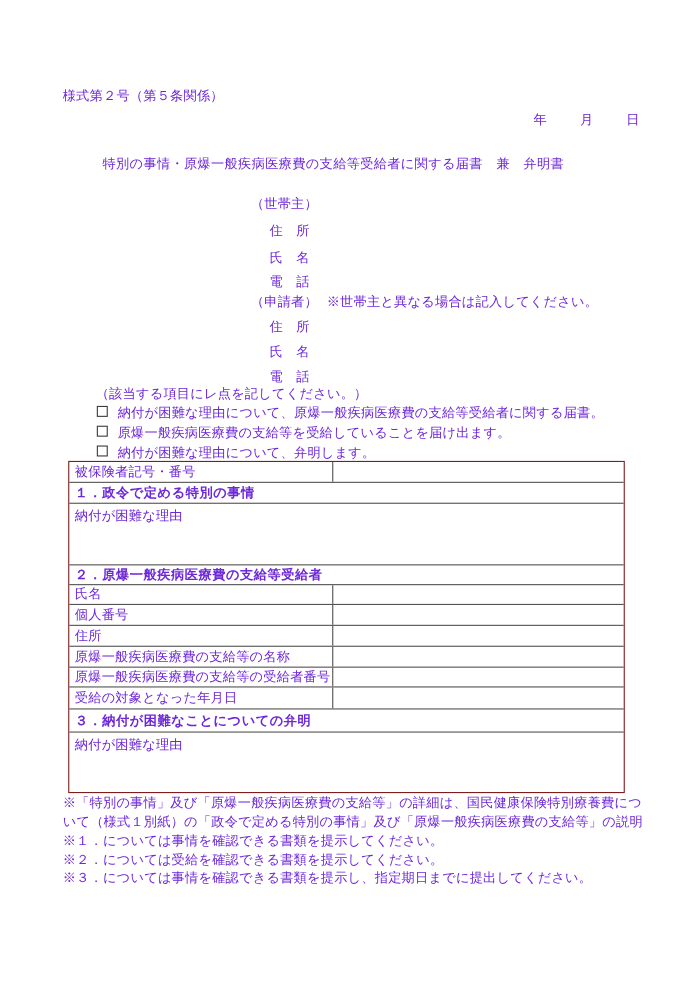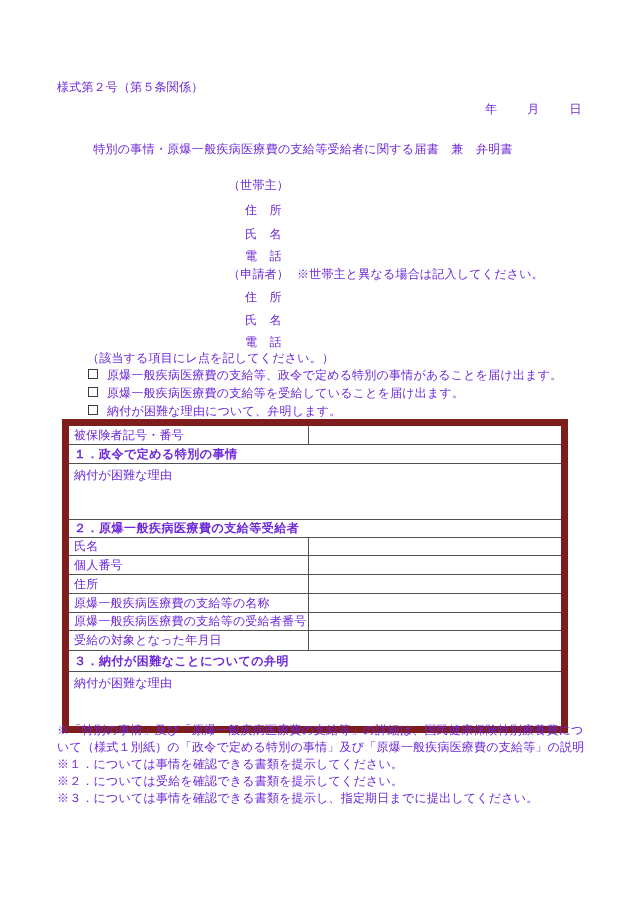--- a/index.html
+++ b/index.html
@@ -28,21 +28,21 @@
   .cb-row { position:absolute; left:88px; display:flex; align-items:flex-start; }
   .cb {
     width:10px; height:10px; margin-top:2px;
     border:1px solid #3a3a3a; background:#fff;
     flex:0 0 auto;
   }
   .cb-label { margin-left:9px; white-space:nowrap; }
 
   .form-table {
     position:absolute; left:62px; top:419px; width:506px;
-    border:7px solid #7f1d1d;
+    border:1px solid #7f1d1d;
   }
   .t-row { display:flex; border-bottom:1px solid #525252; }
   .t-row:last-child { border-bottom:none; }
   .rh18{height:18px} .rh19{height:19px} .rh20{height:20px}
   .rh21{height:21px} .rh54{height:54px} .rh56{height:56px}
   .t-label {
     width:240px; border-right:1px solid #525252;
     padding-left:5px; display:flex; align-items:center;
     white-space:nowrap; overflow:hidden;
   }
@@ -82,21 +82,21 @@
     <span>（申請者）</span>
     <span>※世帯主と異なる場合は記入してください。</span>
   </div>
   <div class="abs lbl-fld" style="top:289px">住　所</div>
   <div class="abs lbl-fld" style="top:312px">氏　名</div>
   <div class="abs lbl-fld" style="top:334px">電　話</div>
 
   <div class="abs check-instr">（該当する項目にレ点を記してください。）</div>
   <div class="cb-row" style="top:367px">
     <span class="cb"></span>
-    <span class="cb-label">原爆一般疾病医療費の支給等、政令で定める特別の事情があることを届け出ます。</span>
+    <span class="cb-label">納付が困難な理由について、原爆一般疾病医療費の支給等受給者に関する届書。</span>
   </div>
   <div class="cb-row" style="top:385px">
     <span class="cb"></span>
     <span class="cb-label">原爆一般疾病医療費の支給等を受給していることを届け出ます。</span>
   </div>
   <div class="cb-row" style="top:403px">
     <span class="cb"></span>
     <span class="cb-label">納付が困難な理由について、弁明します。</span>
   </div>
 

